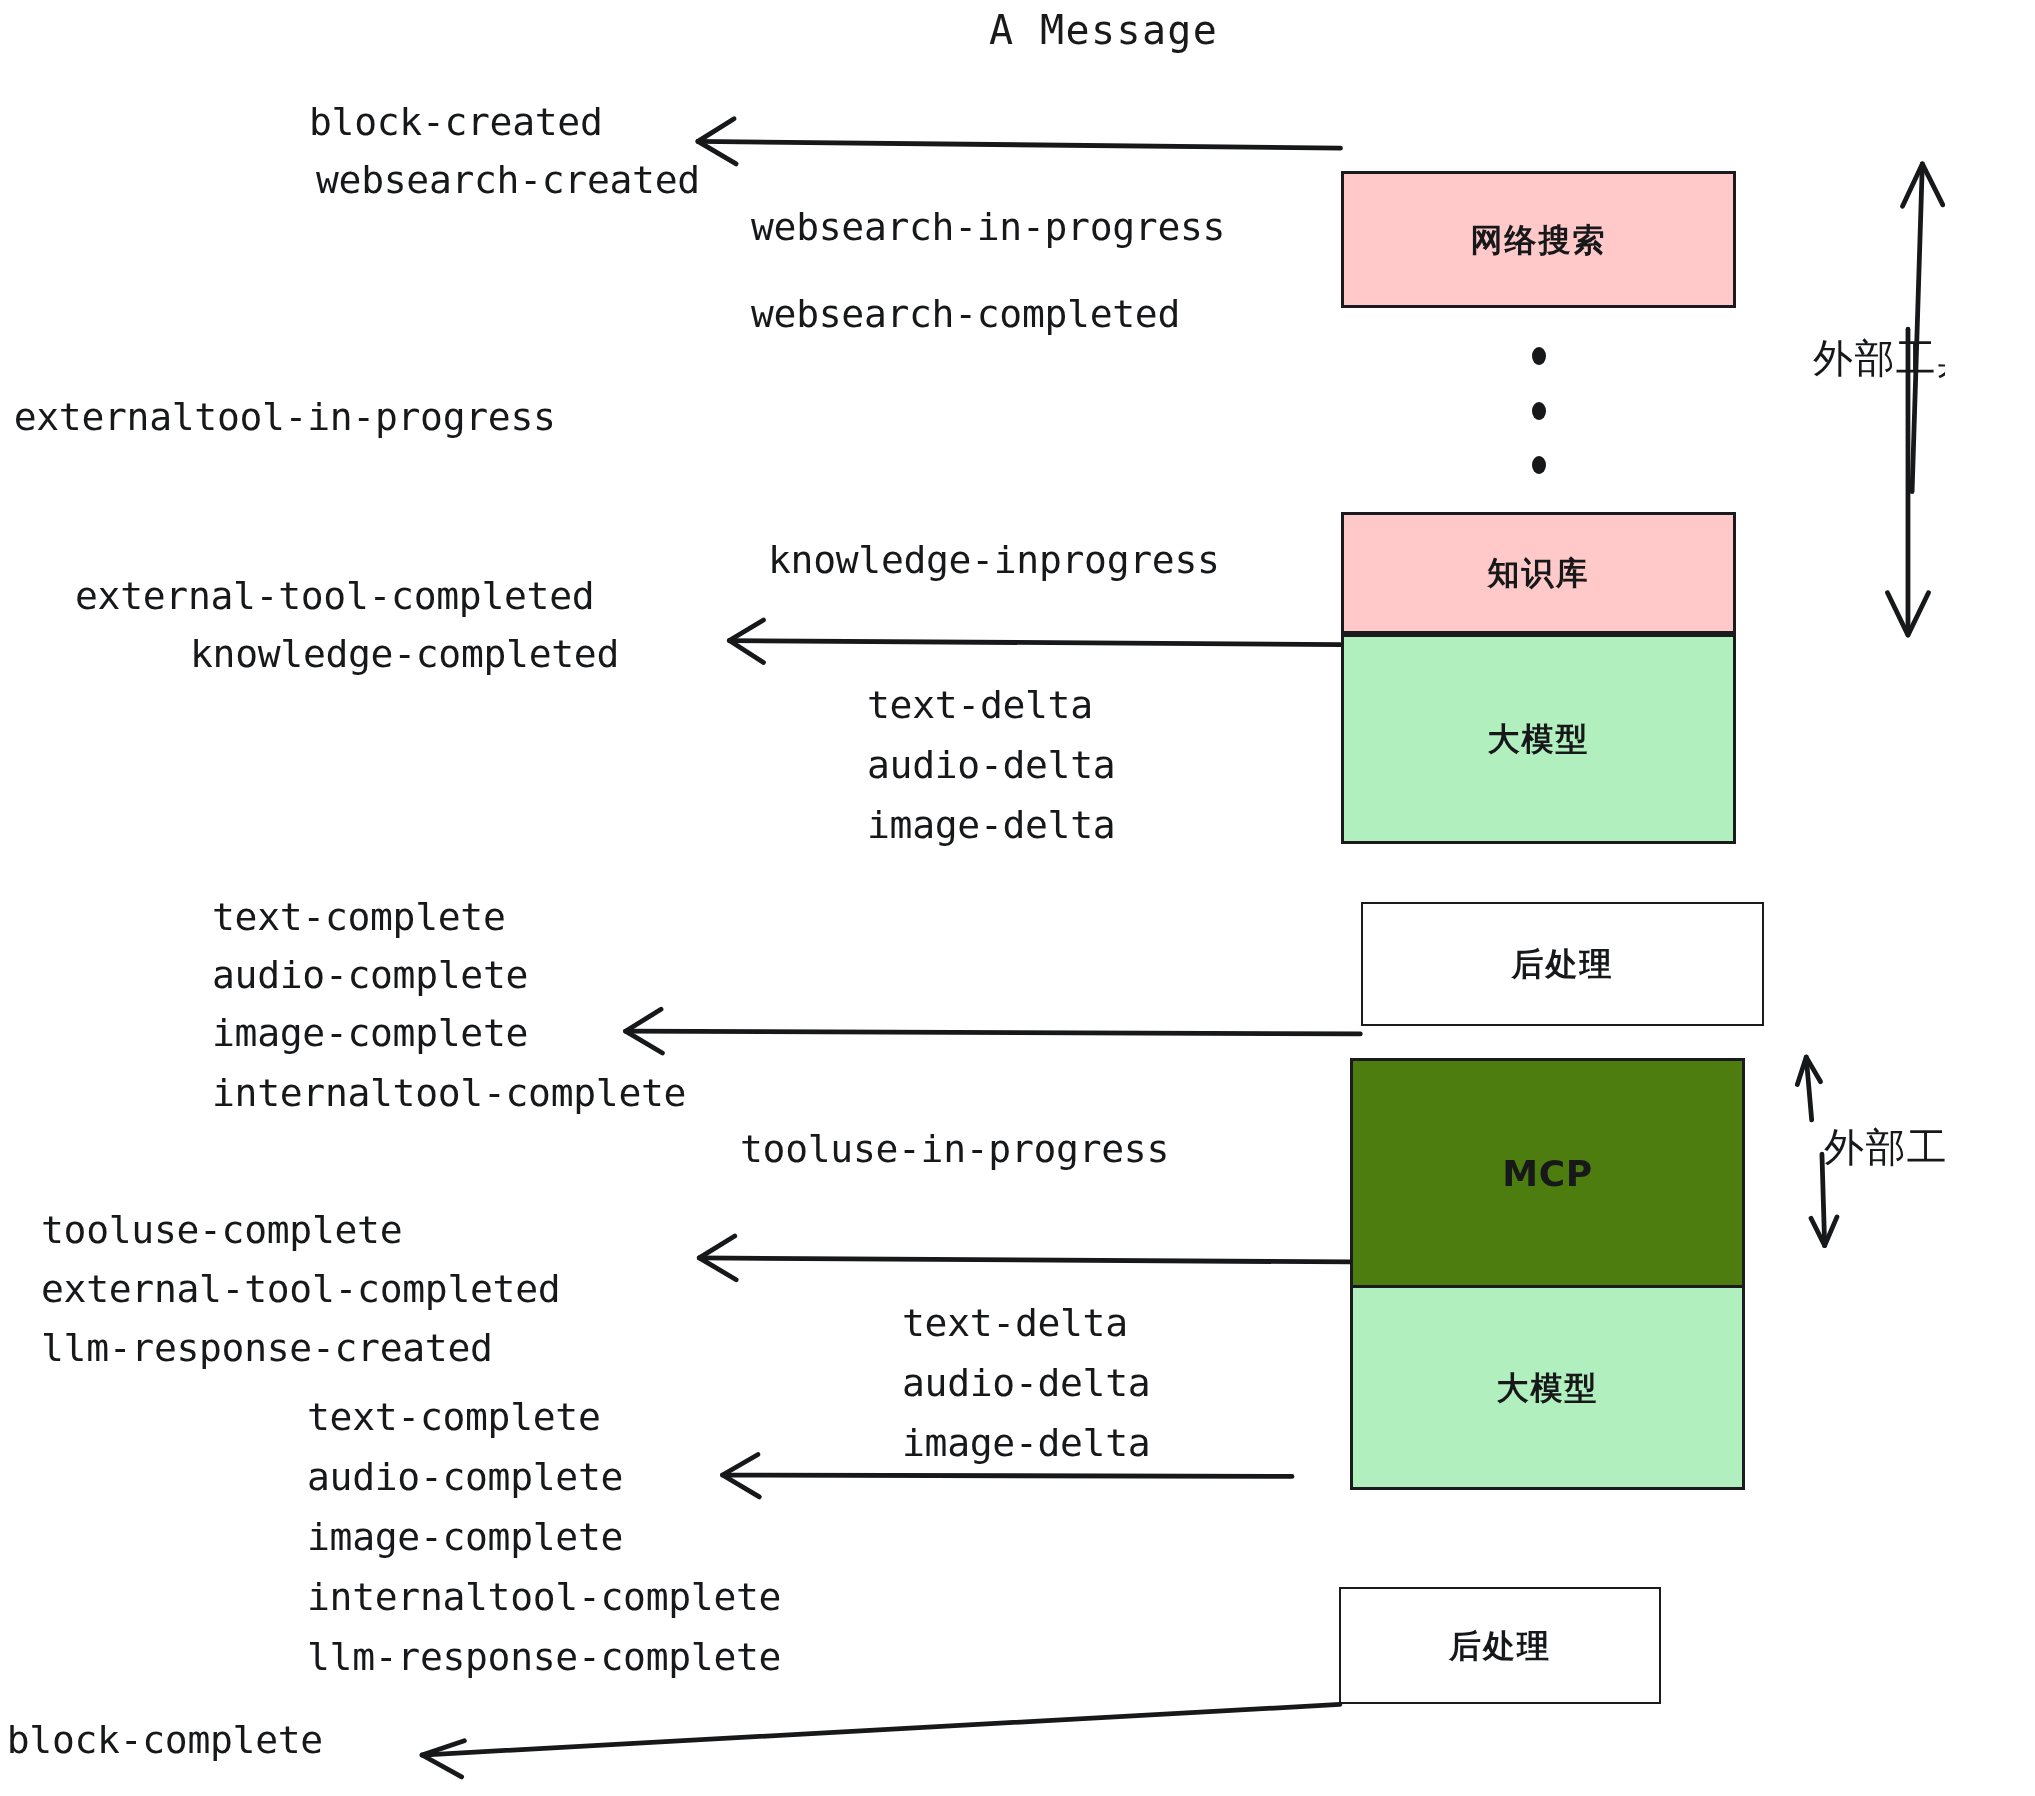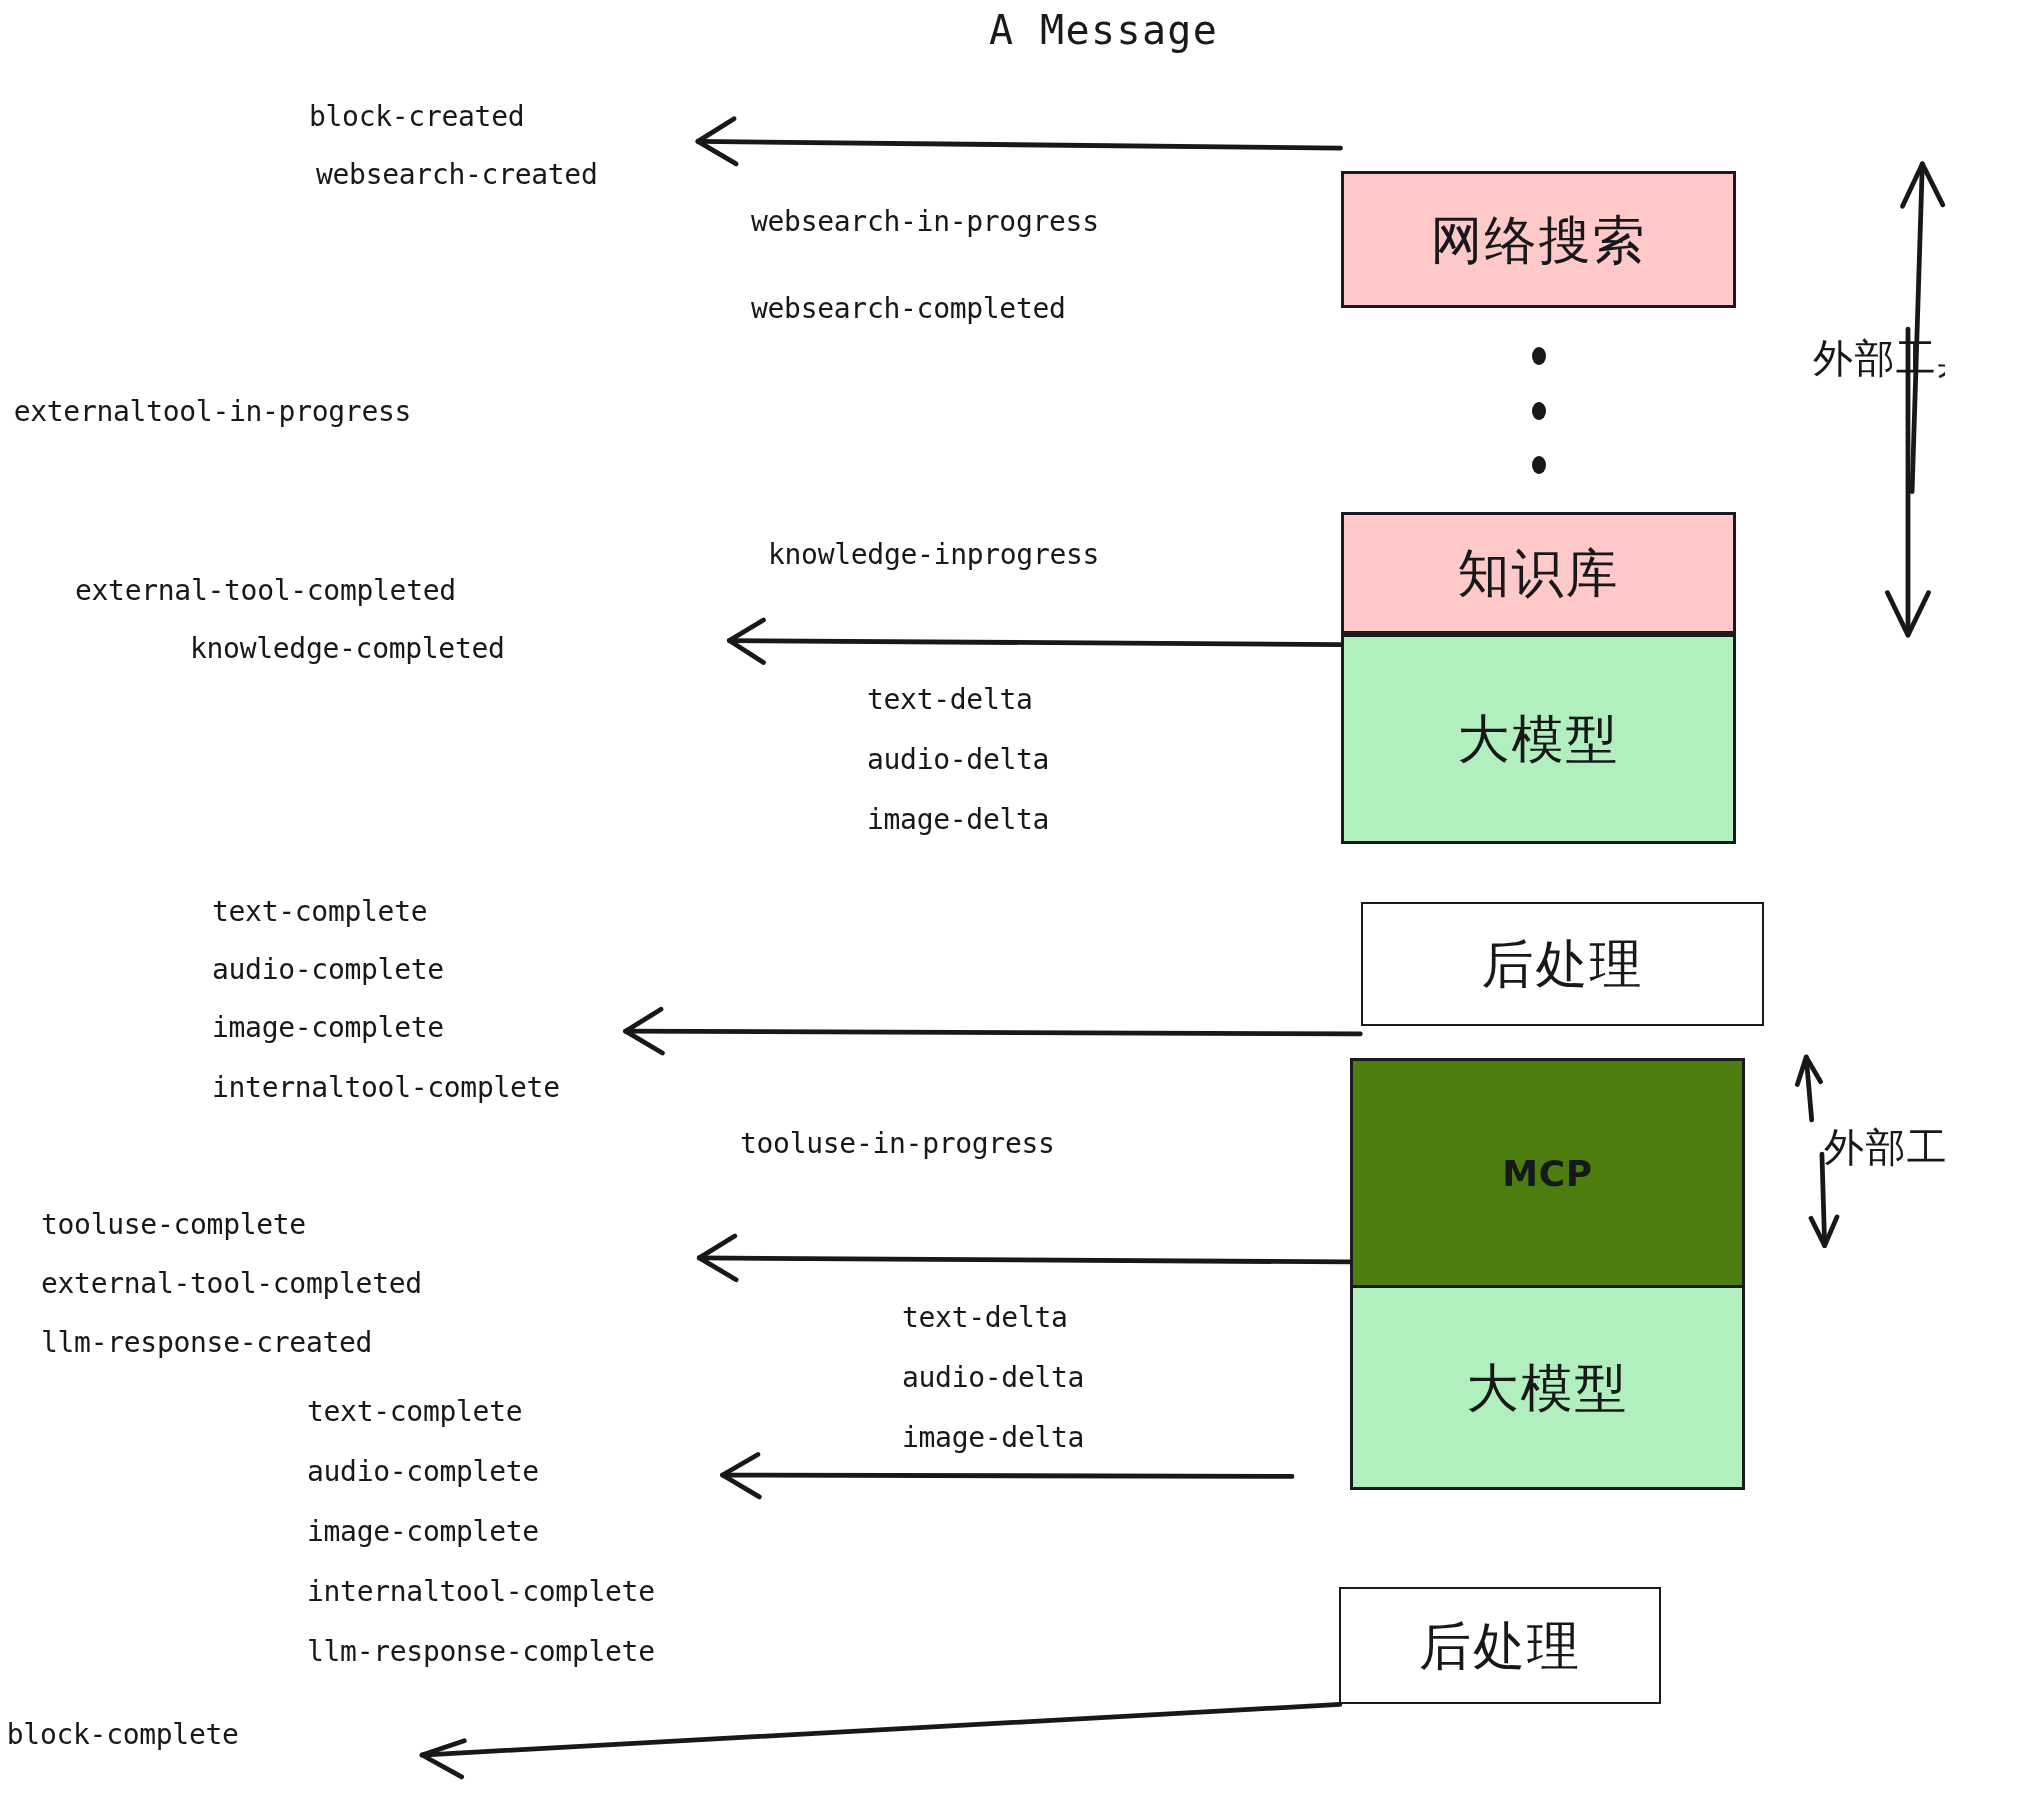--- a/index.html
+++ b/index.html
@@ -19,38 +19,38 @@
     position: absolute;
     font-family: "DejaVu Sans Mono", monospace;
     font-size: 40px;
     color: #1a1a1a;
     white-space: nowrap;
     letter-spacing: 1.4px;
   }
   .evt {
     position: absolute;
     font-family: "DejaVu Sans Mono", monospace;
-    font-size: 28px;
+    font-size: 38px;
     color: #17181a;
     white-space: nowrap;
     letter-spacing: -0.3px;
   }
   .box {
     position: absolute;
     box-sizing: border-box;
     border: 3.4px solid #1b1b1f;
     display: flex;
     align-items: center;
     justify-content: center;
     color: #17181a;
   }
   .box-label {
     font-family: "DejaVu Sans", sans-serif;
-    font-size: 52px;
-    font-weight: 400;
+    font-size: 32px;
+    font-weight: 700;
     letter-spacing: 2px;
     line-height: 1;
   }
   .box-label.latin {
     font-family: "DejaVu Sans", sans-serif;
     font-size: 36px;
     font-weight: 700;
     letter-spacing: 0.7px;
   }
   .side-label {

